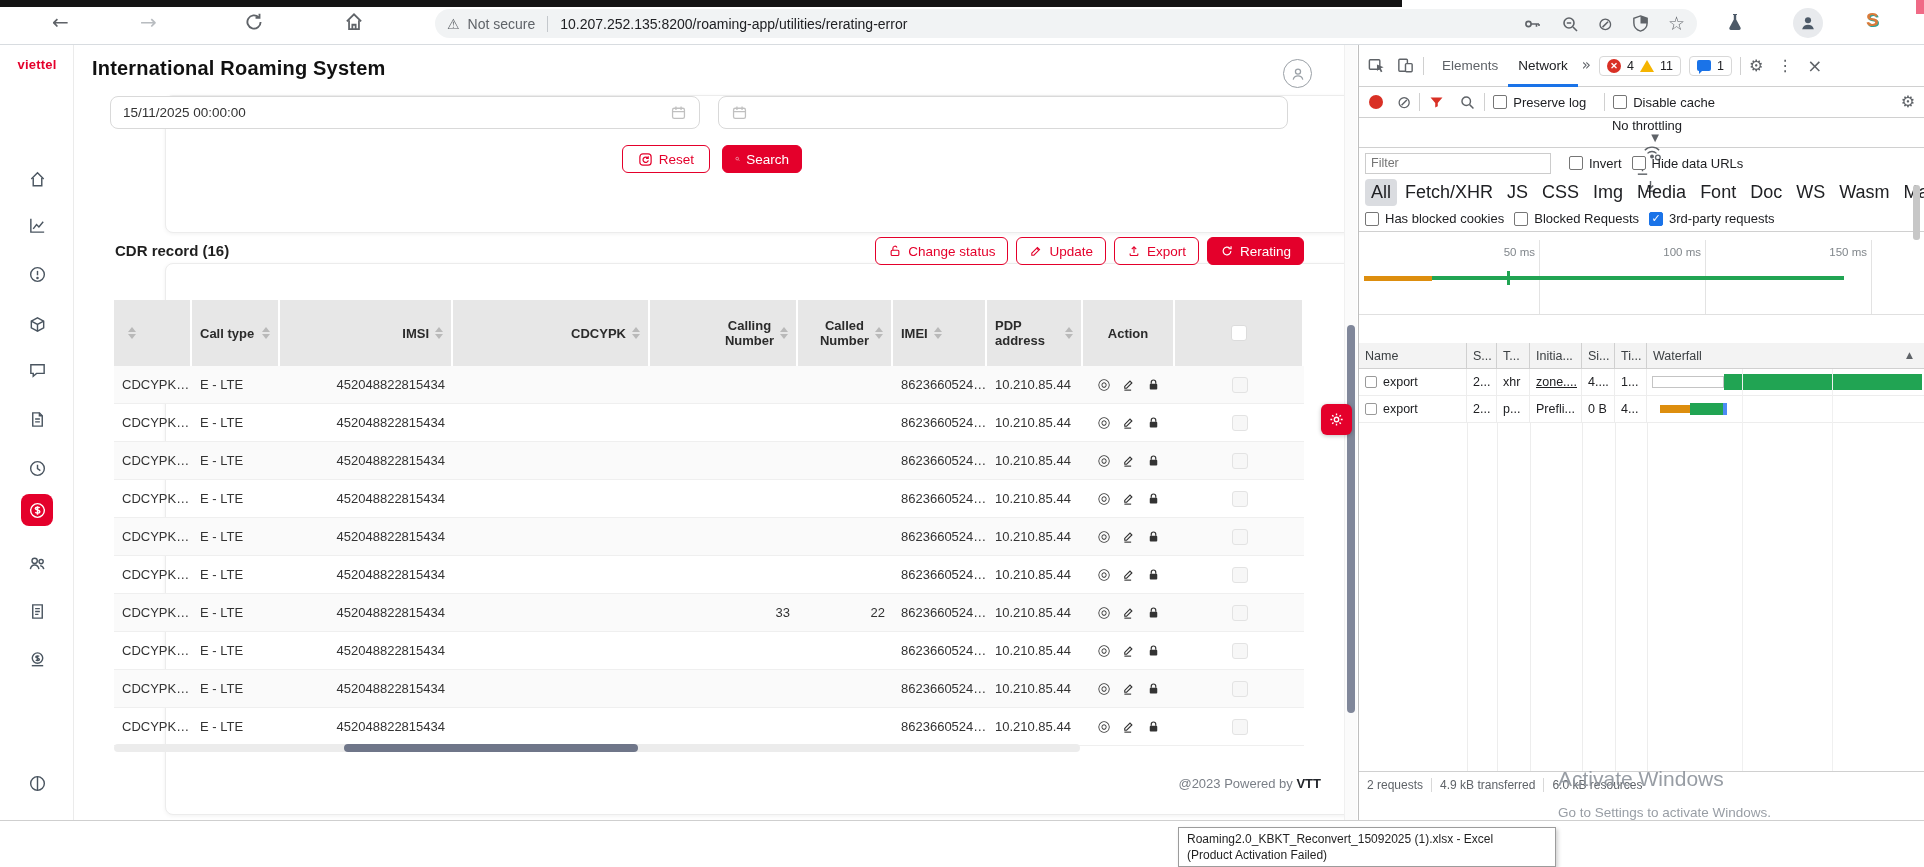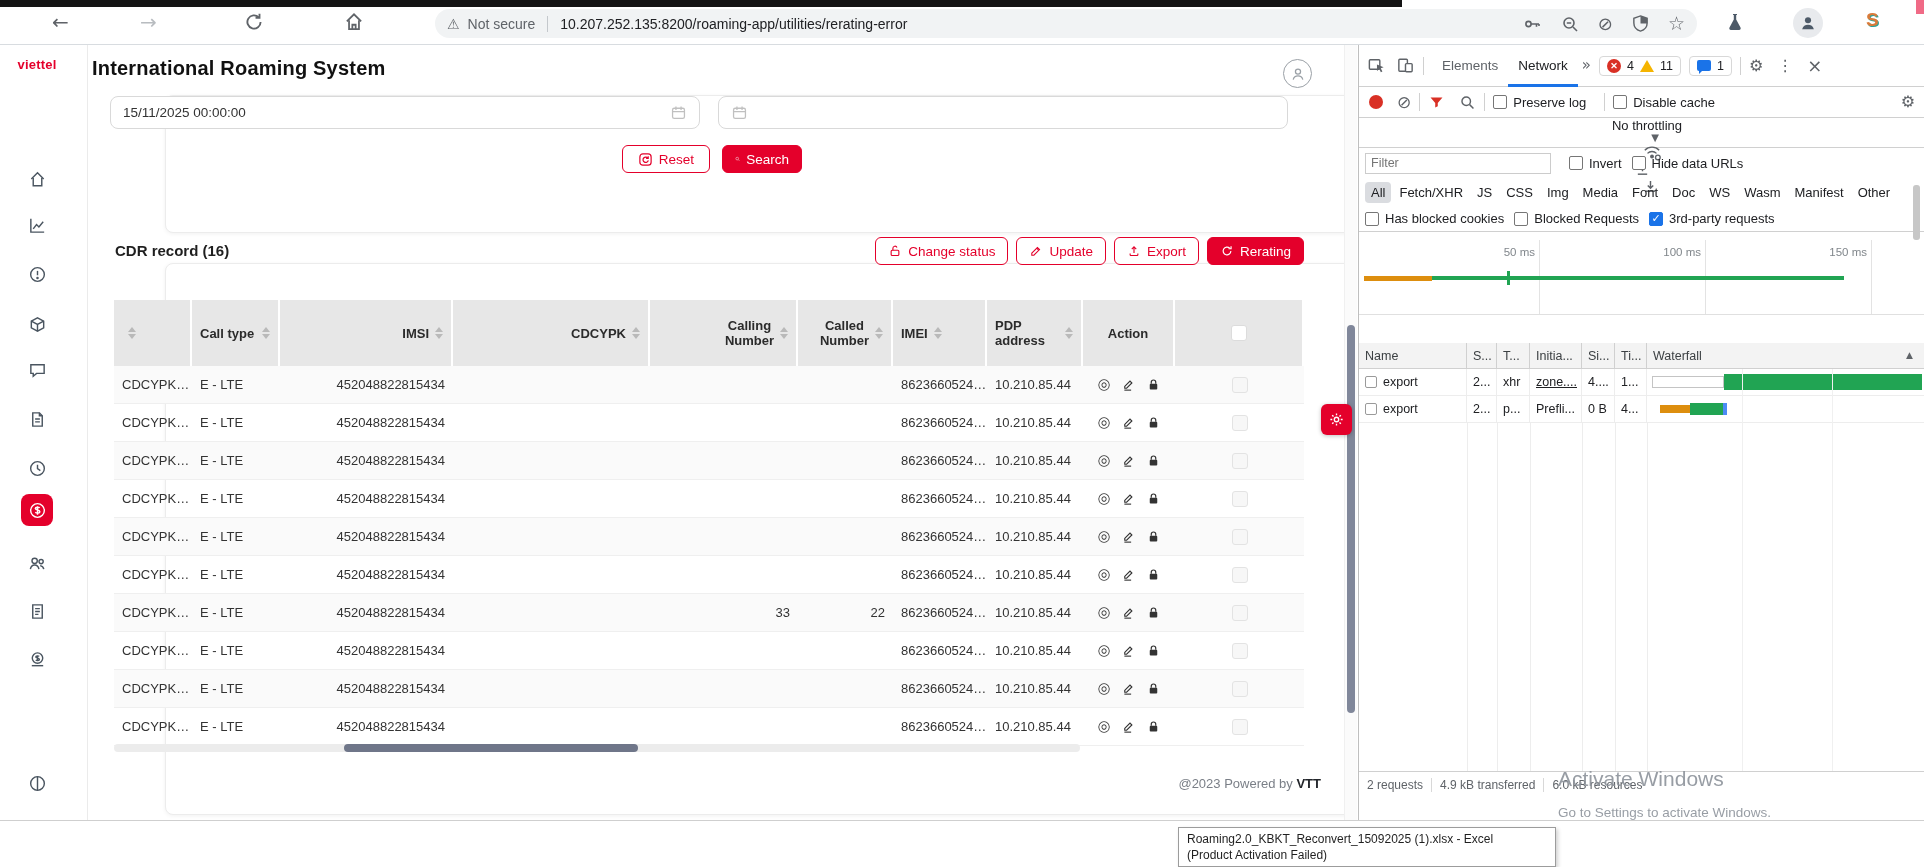--- a/index.html
+++ b/index.html
@@ -14,21 +14,21 @@
   #winedge { left:0; top:0; width:1402px; height:7px; background:#141414; }
   #winedge-right { left:1916px; top:0; width:8px; height:14px; background:#f06a86; }
   .navico { color:#5f6368; }
   #addrbar { left:435px; top:9px; width:1262px; height:29px; background:#f1f3f4; border-radius:15px; display:flex; align-items:center; padding:0 12px; }
   #addrbar .sep { width:1px; height:16px; background:#c4c8cc; margin:0 12px; }
   #notsecure { color:#5f6368; font-size:14px; }
   #url { color:#202124; font-size:14px; white-space:nowrap; overflow:hidden; flex:1; }
   .pill-ico { margin-left:18px; color:#5f6368; }
 
   
-  #sidebar { left:0; top:45px; width:88px; height:775px; background:#fff; border-right:1px solid #ebebeb; z-index:3; }
+  #sidebar { left:0; top:45px; width:74px; height:775px; background:#fff; border-right:1px solid #ebebeb; z-index:3; }
   #brand { left:0; top:12px; width:74px; text-align:center; font-size:13px; font-weight:bold; color:#e4002b; letter-spacing:.2px; }
   .side-item { left:17px; width:40px; height:40px; display:flex; align-items:center; justify-content:center; color:#4a5560; border-radius:8px; cursor:pointer; }
   .side-item.active { background:#e4002b; color:#fff; width:32px; height:32px; left:21px; }
 
   
   #main { left:75px; top:45px; width:1269px; height:775px; background:#fff; overflow:hidden; }
   #page-title { left:92px; top:57px; font-size:20px; font-weight:bold; color:#111; letter-spacing:.2px; }
   #hdr-avatar { left:1283px; top:59px; width:29px; height:29px; border-radius:50%; border:1.6px solid #9aa0a6; color:#9aa0a6; display:flex; align-items:center; justify-content:center; }
   .card { background:#fff; border:1px solid #ececec; border-radius:8px; box-shadow:0 1px 4px rgba(0,0,0,.06); }
   #card-search { left:90px; top:50px; width:1241px; height:138px; }
@@ -78,21 +78,21 @@
   .bubble { width:14px; height:11px; background:#1a73e8; border-radius:2px; position:relative; }
   .bubble:after { content:""; position:absolute; left:2px; bottom:-3px; border-left:4px solid #1a73e8; border-bottom:4px solid transparent; }
   #dt-toolbar { top:42px; height:31px; border-bottom:1px solid #d0d0d0; }
   #dt-throttle { top:73px; height:30px; border-bottom:1px solid #d0d0d0;flex-direction:column; }
   #dt-filterrow { top:103px; height:30px; }
   #dt-chips { top:133px; height:28px; }
   #dt-cbrow { top:161px; height:26px; border-bottom:1px solid #d0d0d0; }
   .dt-cb { width:14px; height:14px; border:1px solid #767676; border-radius:2px; background:#fff; }
   .dt-cb.on { background:#1a73e8; border-color:#1a73e8; color:#fff; font-size:11px; display:flex; align-items:center; justify-content:center; }
   .dt-lbl { margin:0 10px 0 6px; color:#202124; }
-  .chip { padding:3px 6px; border-radius:4px; color:#202124; margin-right:2px; cursor:pointer; white-space:nowrap; font-size:13px; }
+  .chip { padding:3px 6px; border-radius:4px; color:#202124; margin-right:2px; cursor:pointer; white-space:nowrap; font-size:18px; }
   .chip.sel { background:#dadce0; }
   .vsep { width:1px; height:18px; background:#d0d0d0; margin:0 8px; }
   #dt-overview { top:187px; height:83px; border-bottom:1px solid #e0e0e0; }
   .ov-label { position:absolute; top:14px; font-size:11.5px; color:#80868b; }
   .ov-grid { position:absolute; top:8px; bottom:0; width:1px; background:#e3e3e3; }
   #dt-gridhead { top:298px; height:26px; border-bottom:1px solid #d0d0d0; background:#f3f3f3; }
   .gh-cell { font-size:12.5px; color:#3c4043; padding:0 6px; display:flex; align-items:center; height:26px; border-right:1px solid #d0d0d0; overflow:hidden; white-space:nowrap; }
   .net-row { position:absolute; left:0; width:566px; height:27px; display:flex; align-items:center; border-bottom:1px solid #ededed; font-size:12.5px; }
   .net-cell { padding:0 6px; display:flex; align-items:center; height:27px; border-right:1px solid #ededed; overflow:hidden; white-space:nowrap; }
   .colline { position:absolute; width:1px; background:#ededed; }

